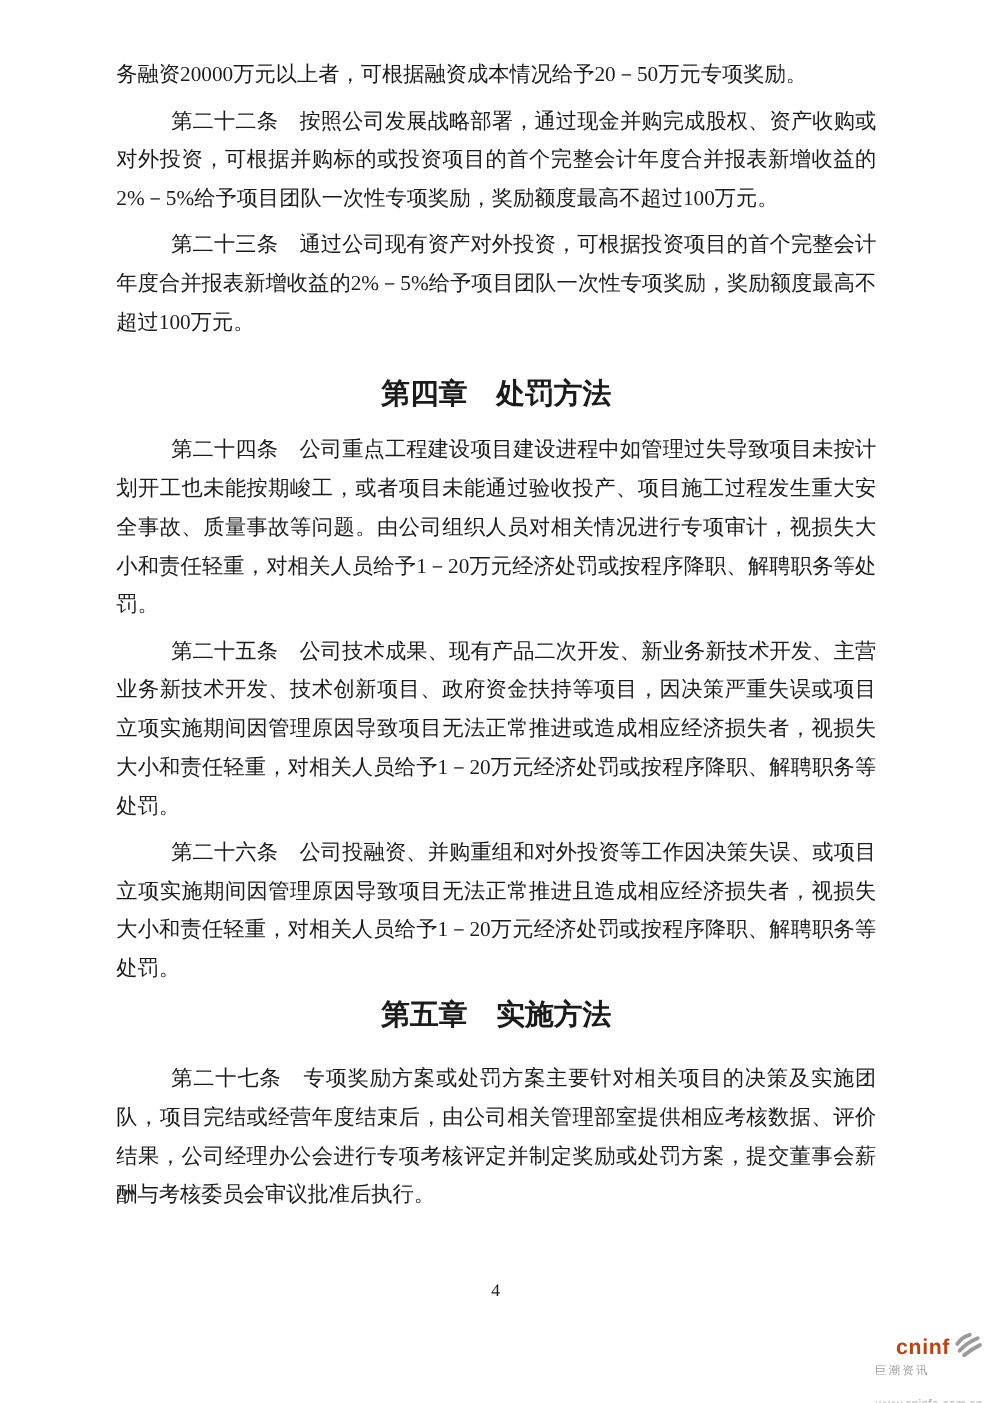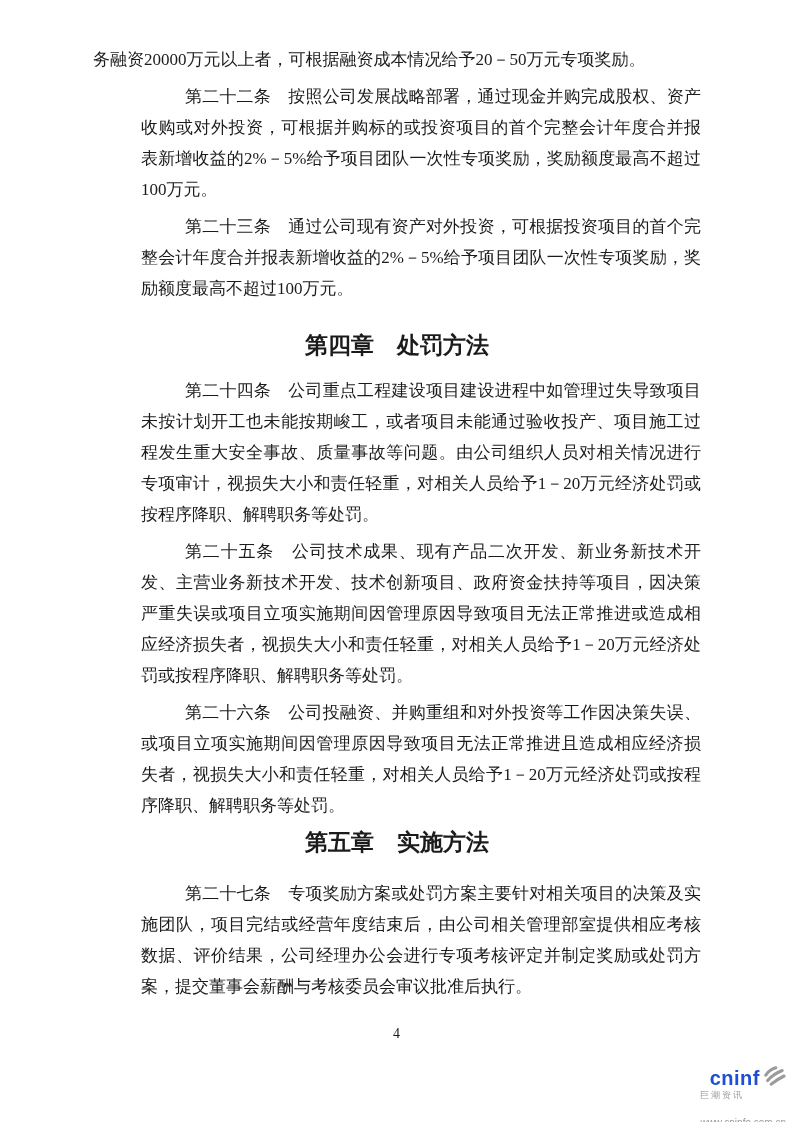--- a/index.html
+++ b/index.html
@@ -22,21 +22,20 @@
     font-size: 17px;
     line-height: 31px;
     text-align: justify;
   }
   .para {
     margin-bottom: 6px;
     word-break: break-all;
   }
   .para.indent {
     text-indent: 44px;
-    margin-left: 48px;
   }
   .chapter-heading {
     font-size: 23px;
     font-weight: bold;
     text-align: center;
     line-height: 31px;
     margin: 26px 0 14px 0;
   }
   .chapter-heading.tight {
     margin: 0 0 20px 0;
@@ -61,24 +60,24 @@
     padding-right: 3px;
     line-height: 1.1;
   }
   .logo-row {
     display: flex;
     align-items: center;
     justify-content: flex-end;
     gap: 2px;
   }
   .logo-brand {
-    font-size: 20px;
+    font-size: 17px;
     font-weight: bold;
     letter-spacing: 0.5px;
-    color: #1d4ed8;
+    color: #c2410c;
   }
   .swirl-icon { display: inline-block; }
   .logo-cn {
     font-size: 9px;
     letter-spacing: 2px;
     margin-top: 1px;
     margin-right: 42px;
   }
   .logo-url {
     font-size: 10px;

